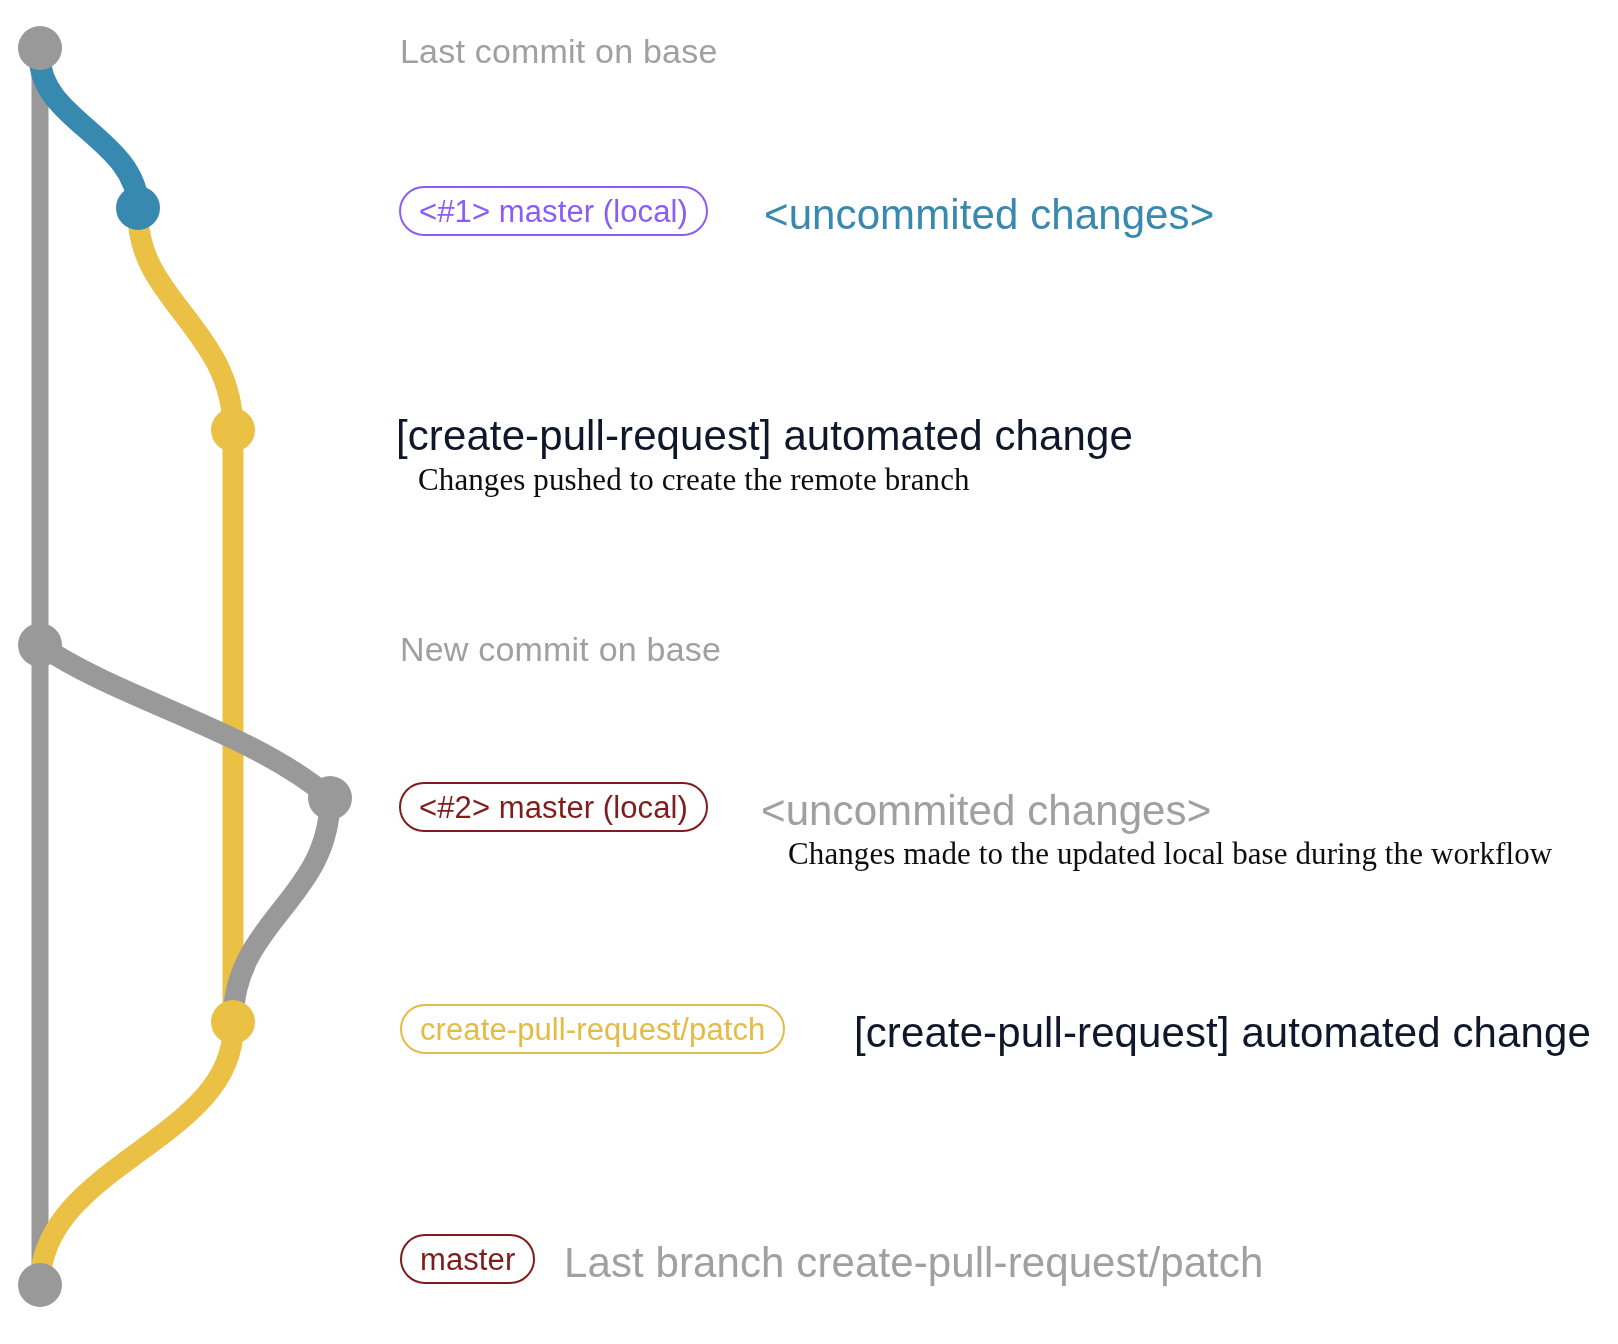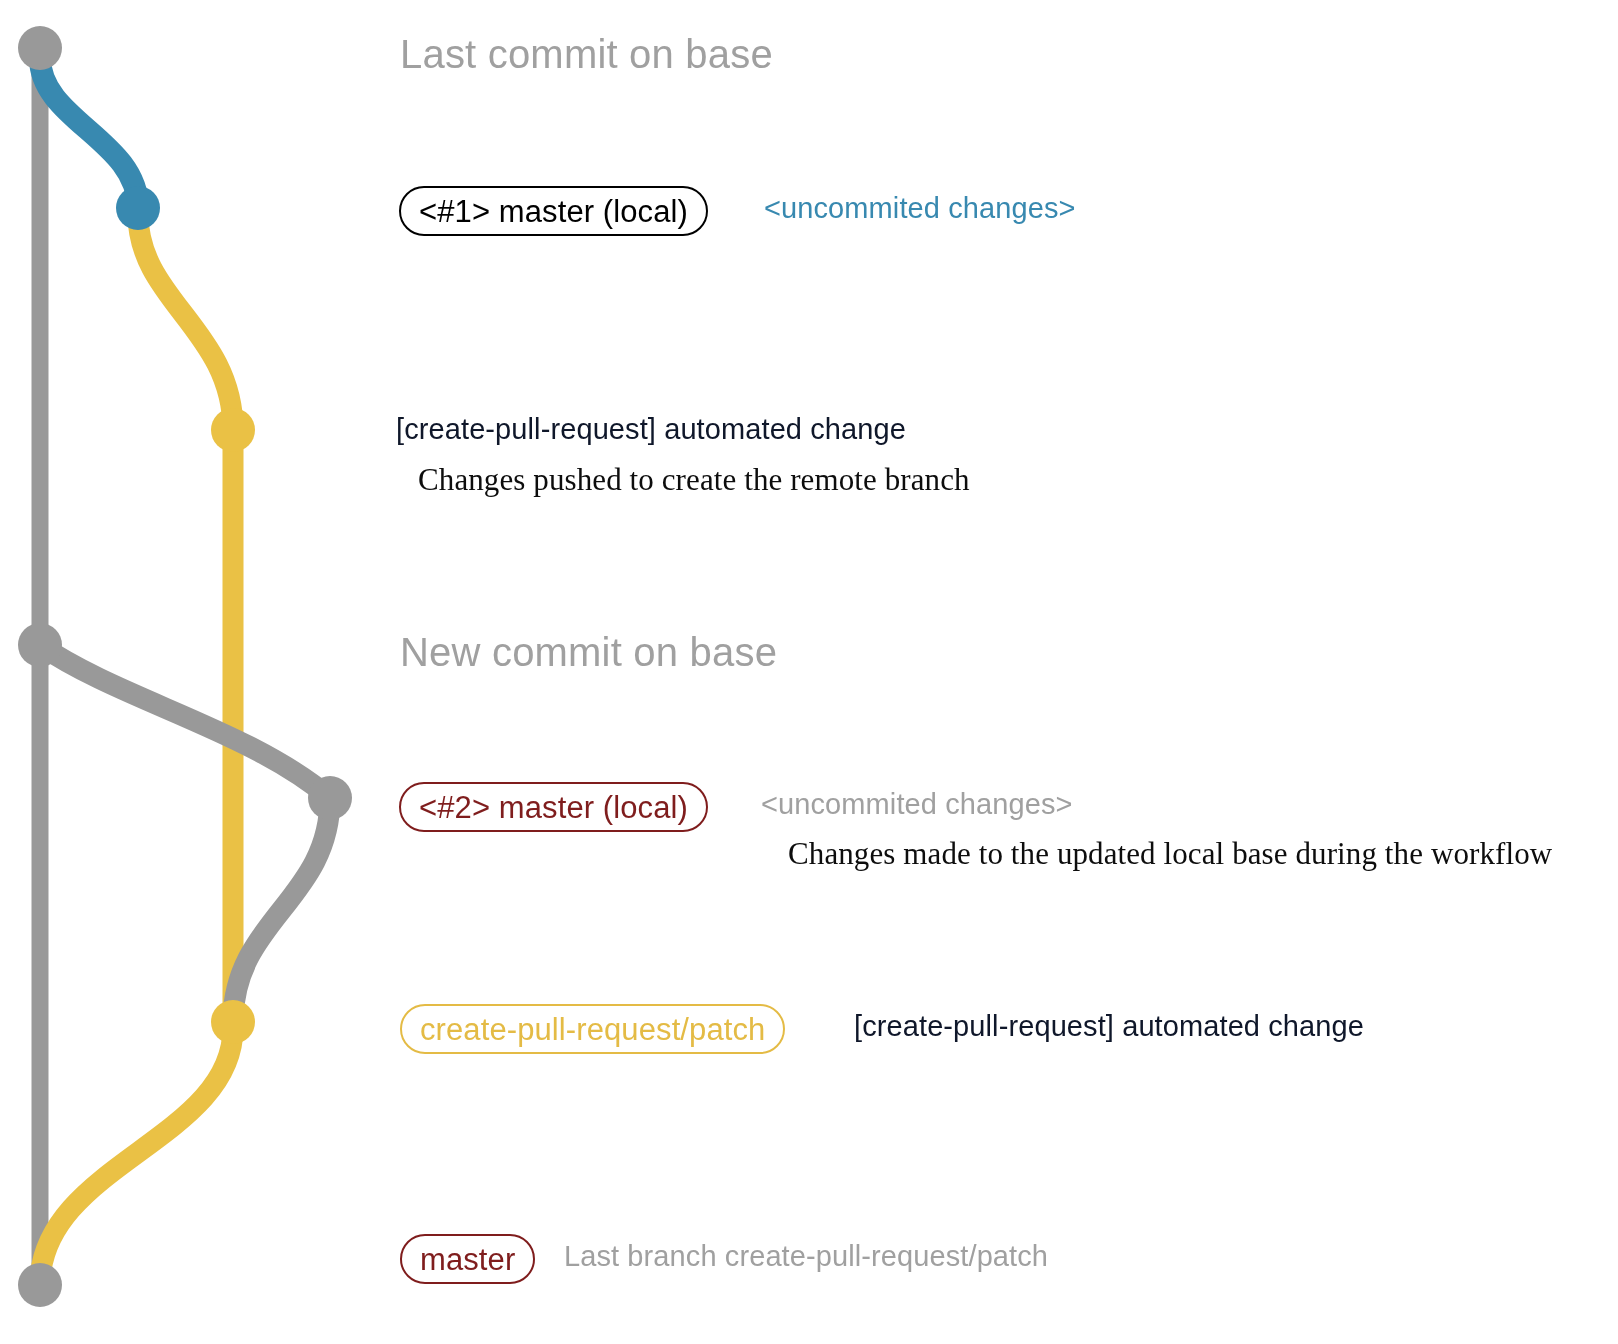--- a/index.html
+++ b/index.html
@@ -36,21 +36,21 @@
   
   .abs {
     position: absolute;
     white-space: nowrap;
     line-height: 1;
   }
 
   
   .heading {
     font-family: "Liberation Sans", sans-serif;
-    font-size: 40px;
+    font-size: 34px;
     font-weight: 400;
     color: #a0a0a0;
     letter-spacing: 0.2px;
   }
 
   
   .pill {
     position: absolute;
     display: inline-flex;
     align-items: center;
@@ -62,28 +62,28 @@
     border: 2px solid currentColor;
     background: #ffffff;
     font-family: "Liberation Sans", sans-serif;
     font-size: 31px;
     font-weight: 400;
     line-height: 1;
     letter-spacing: 0.1px;
   }
   .pill span { display: block; }
 
-  .pill-blue   { color: #000000; }
+  .pill-blue   { color: #8b5cf6; }
   .pill-gray   { color: #7f1d1d; }
   .pill-yellow { color: #e4bb45; align-items: center; }
 
   
   .subject {
     font-family: "Liberation Sans", sans-serif;
-    font-size: 29px;
+    font-size: 42px;
     font-weight: 400;
     letter-spacing: 0.1px;
   }
   .subject-blue   { color: #3889b0; }
   .subject-gray   { color: #a0a0a0; }
   .subject-yellow { color: #0f172a; }
 
   
   .annotation {
     font-family: "Liberation Serif", serif;

